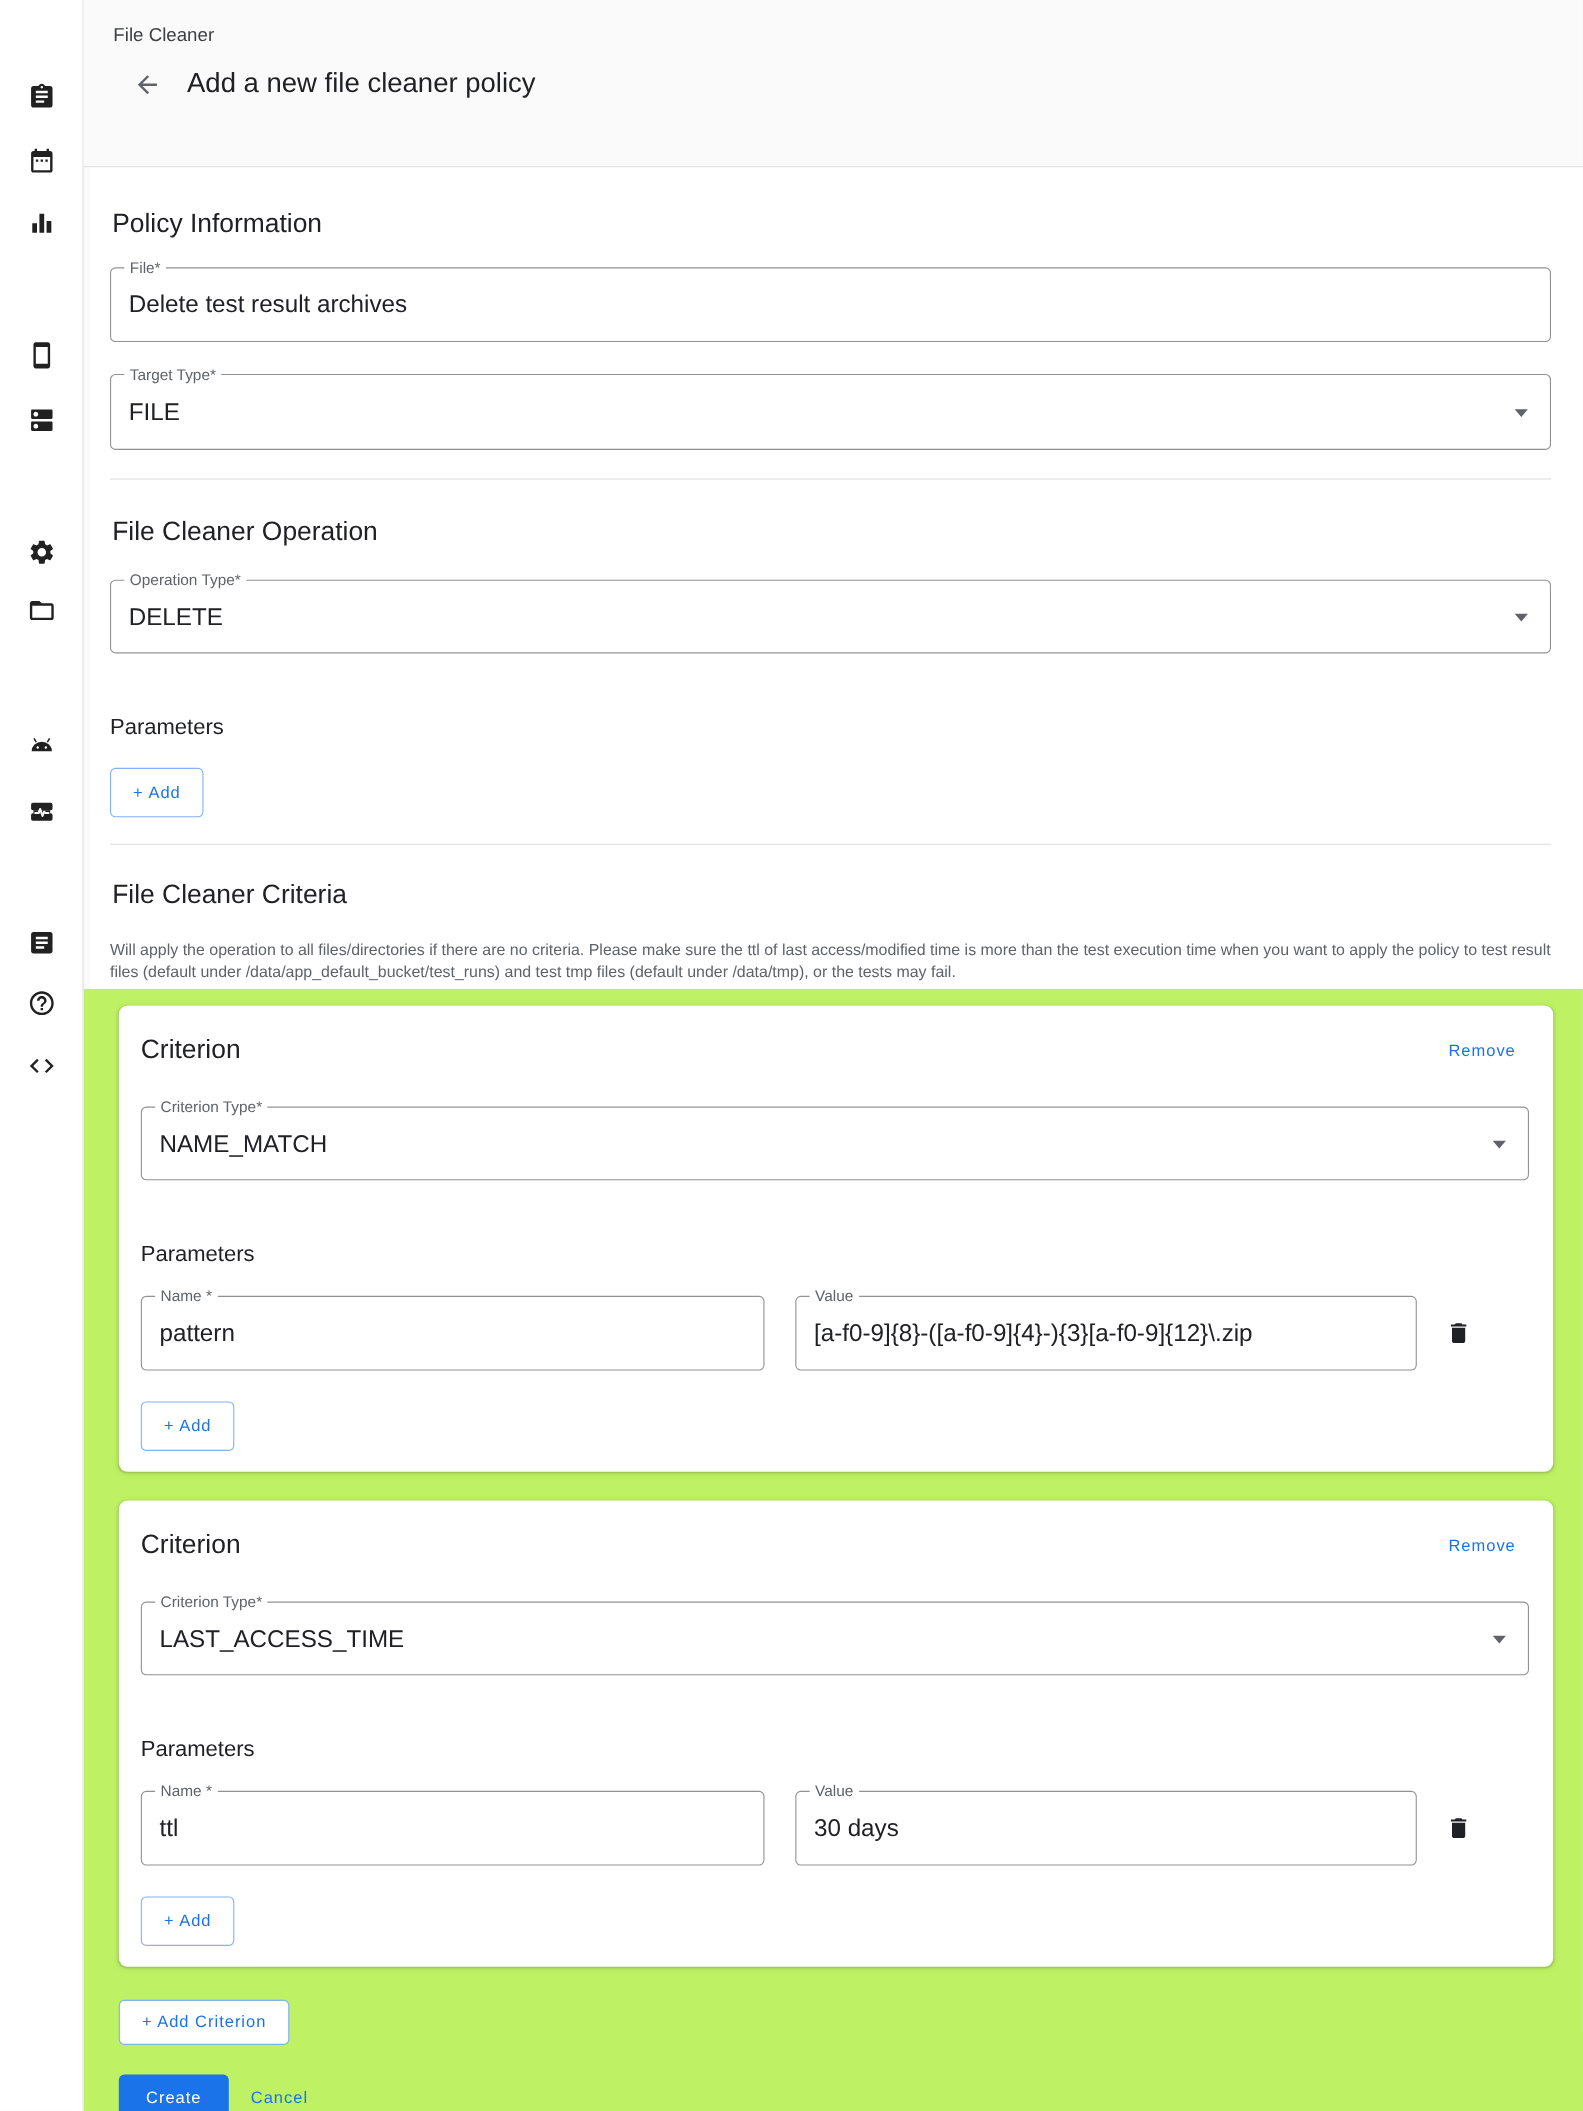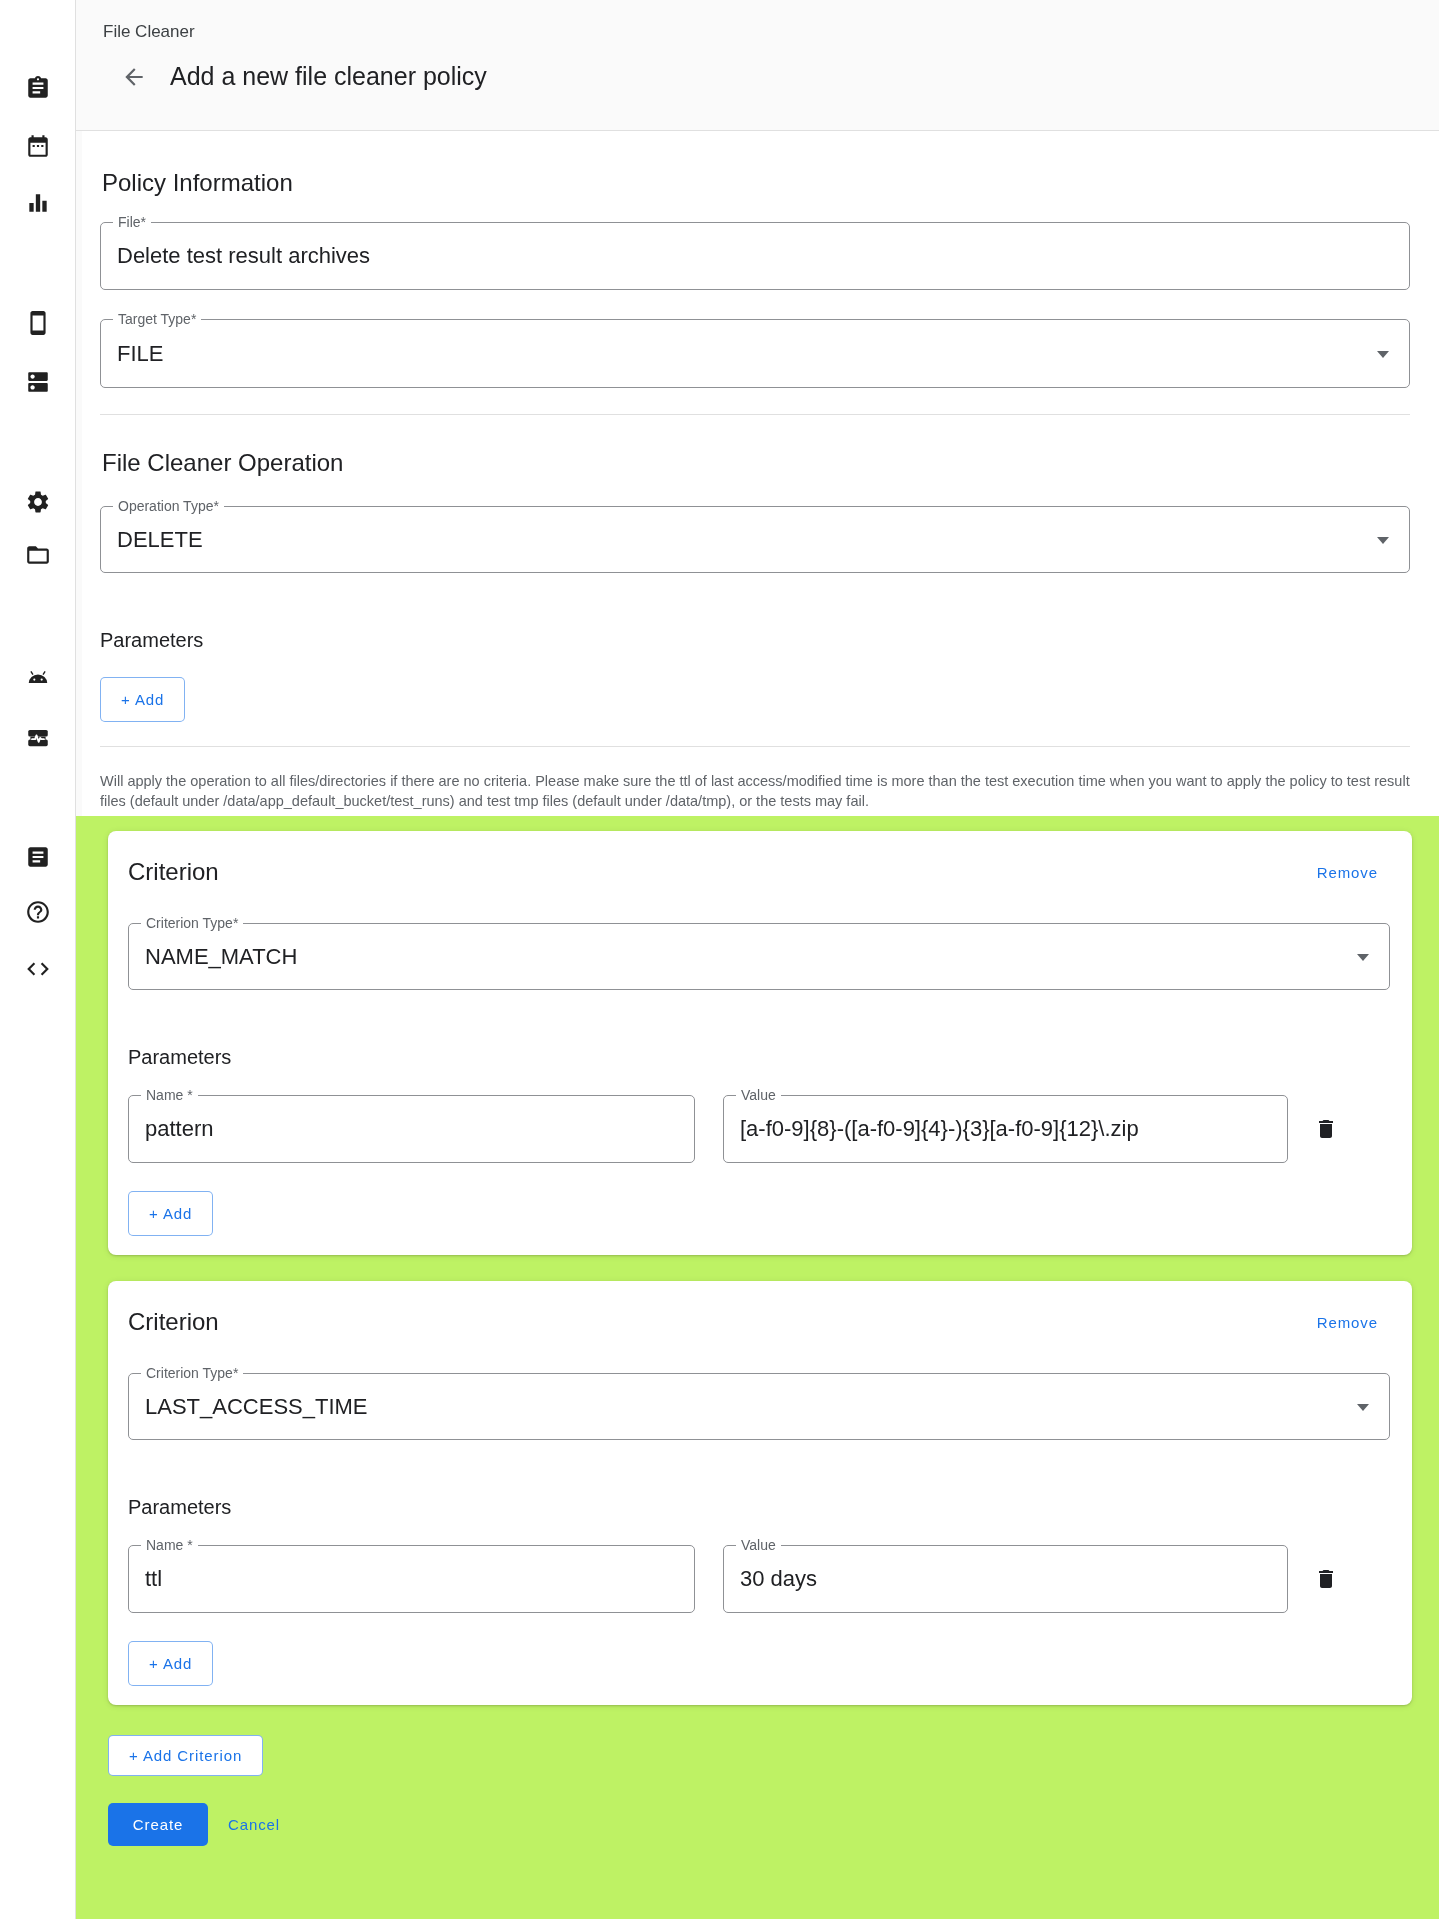--- a/index.html
+++ b/index.html
@@ -14,21 +14,21 @@
     border-right:1px solid #e0e0e0; position:relative; height:1919px;
   }
   .side-icon {
     position:absolute; left:24px; width:28px; height:28px;
     display:flex; align-items:center; justify-content:center; cursor:pointer;
   }
   .side-icon svg { width:26px; height:26px; fill:#212121; }
   
   .main { flex:1; display:flex; flex-direction:column; }
   .header {
-    height:131px; background:#fafafa; border-bottom:1px solid #e0e0e0;
+    height:152px; background:#fafafa; border-bottom:1px solid #e0e0e0;
     position:relative; flex:none;
   }
   .app-title { position:absolute; left:27px; top:22px; font-size:17px; color:#3c4043; }
   .title-row { position:absolute; left:44px; top:62px; display:flex; align-items:center; }
   .back-btn { width:28px; height:28px; display:flex; align-items:center; justify-content:center; cursor:pointer; }
   .back-btn svg { width:26px; height:26px; fill:#5f6368; }
   .page-title { margin-left:22px; font-size:25px; color:#202124; }
 
   
   .panel {
@@ -202,20 +202,21 @@
       <span class="fvalue">DELETE</span>
       <span class="caret"></span>
     </div>
 
     <h3 class="sub" style="margin-top:53px">Parameters</h3>
 
     <button class="btn-outline" style="margin-top:23px; height:45px">+ Add</button>
 
     <div class="divider" style="margin-top:24px"></div>
 
+    <h2 class="sect" style="margin-top:30px">File Cleaner Criteria</h2>
 
     <p class="desc" style="margin-top:24px">Will apply the operation to all files/directories if there are no criteria. Please make sure the ttl of last access/modified time is more than the test execution time when you want to apply the policy to test result files (default under /data/app_default_bucket/test_runs) and test tmp files (default under /data/tmp), or the tests may fail.</p>
   </div>
 
   <div class="criteria-region">
 
     <div class="card" style="margin-top:15px">
       <div class="card-head">
         <h2>Criterion</h2>
         <button class="btn-text" style="height:32px">Remove</button>

